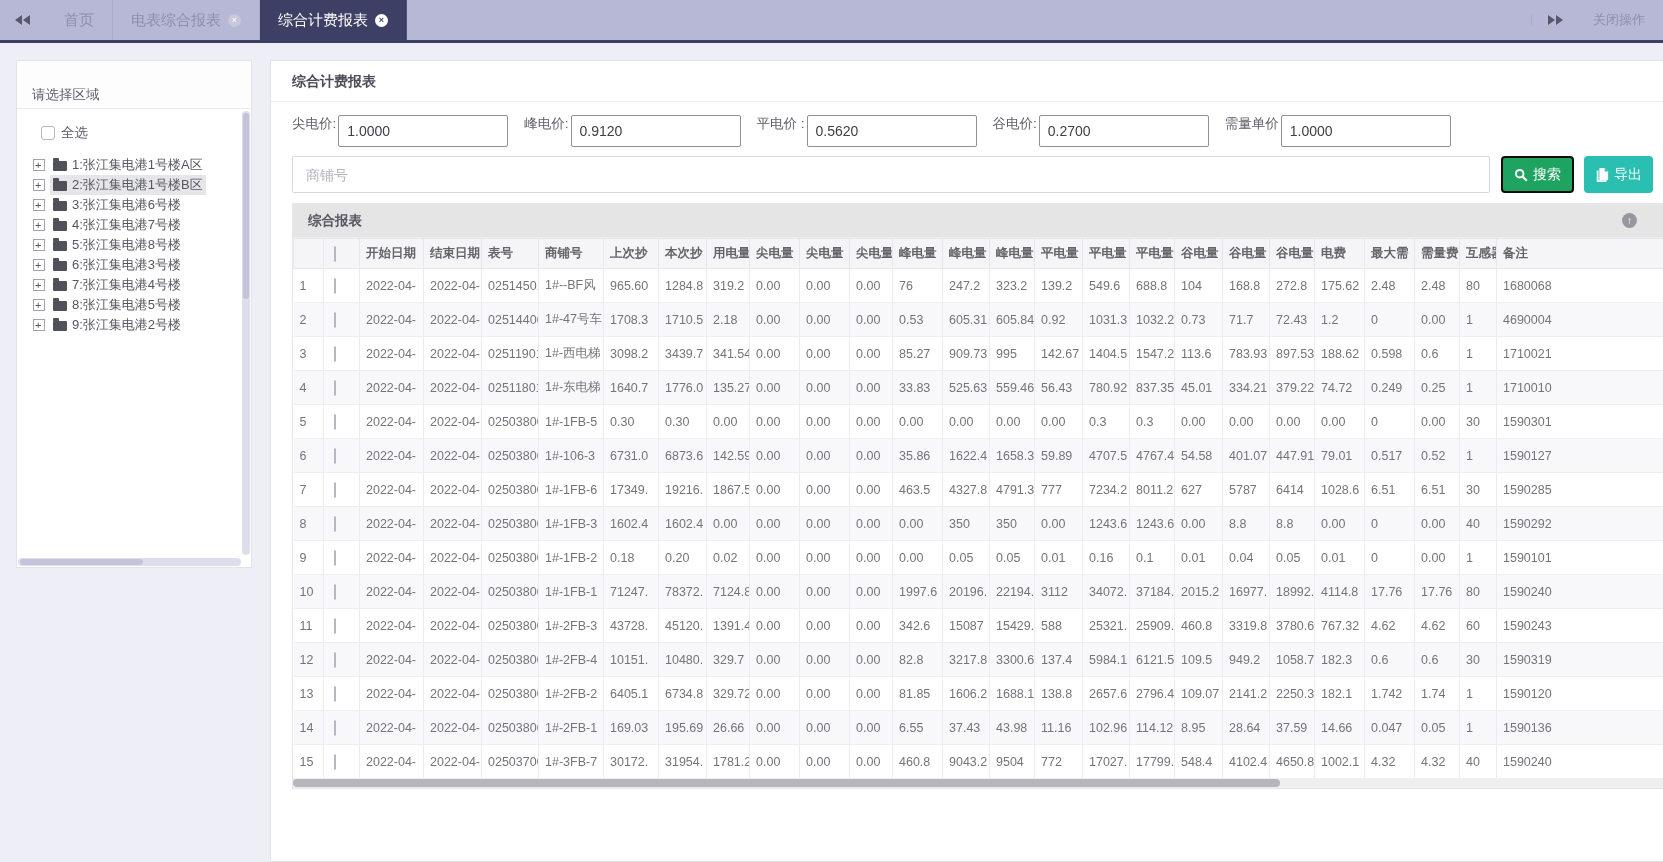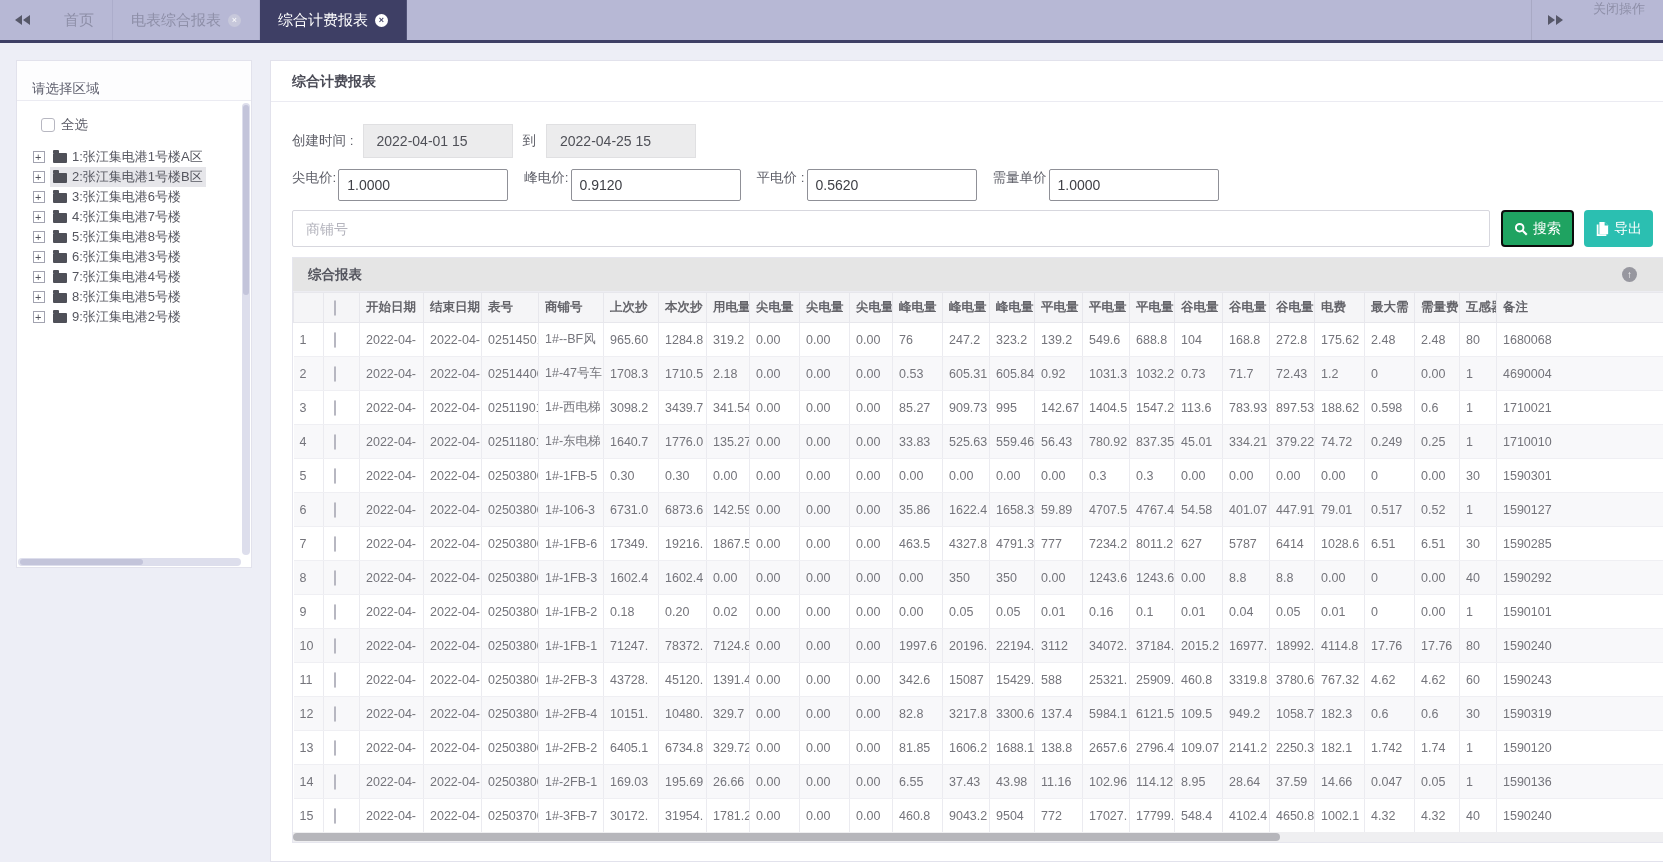--- a/index.html
+++ b/index.html
@@ -12,30 +12,30 @@
   .nav-arrow { display:flex; align-items:center; justify-content:center; width:46px; cursor:pointer; }
   .tri { width:0; height:0; border-style:solid; }
   .tri-l { border-width:5px 7px 5px 0; border-color:transparent #565768 transparent transparent; margin-right:1px;}
   .tri-r { border-width:5px 0 5px 7px; border-color:transparent transparent transparent #565768; margin-left:1px;}
   .tab { display:flex; align-items:center; gap:7px; padding:0 18px; font-size:15px; color:#8e8fa8; cursor:pointer; border-right:1px solid rgba(140,140,175,.25);}
   .tab.active { background:#3e3f65; color:#fff; }
   .tab-close { width:13px; height:13px; border-radius:50%; text-align:center; font-size:9px; line-height:13px; }
   .tab-close.dim { background:#c7c8db; color:#fff; }
   .tab-close.lit { background:#fff; color:#3e3f65; font-weight:bold; }
   .tab-close::before { content:"\00d7"; }
-  .topbar-right { margin-left:auto; display:flex; }
+  .topbar-right { margin-left:auto; display:flex; align-items:center; }
   .nav-arrow.right { border-left:1px solid #a8a9c4; }
   .close-ops { font-size:13px; color:#8e8fa8; padding-left:16px; width:86px; white-space:nowrap; overflow:hidden; cursor:pointer; }
 
   
   .content { display:flex; padding:17px 0 0 16px; gap:18px; height:819px; }
 
   
   .sidebar { width:236px; height:508px; background:#fff; border:1px solid #e2e2ec; flex:none; display:flex; flex-direction:column; }
-  .panel-hd { height:40px; line-height:39px; padding:8px 15px; font-size:13.5px; color:#60616f; border-bottom:1px solid #ebebf2; background:#fdfdfe; }
+  .panel-hd { height:48px; line-height:39px; padding:14px 15px; font-size:13.5px; color:#60616f; border-bottom:1px solid #ebebf2; background:#fdfdfe; }
   .side-body { position:relative; flex:1; padding:15px 14px 12px 16px; overflow:hidden; }
   .row-line { display:flex; align-items:center; gap:6px; }
   .cb { width:14px; height:14px; border:1px solid #b7b7c1; border-radius:3px; background:#fff; flex:none; cursor:pointer; }
   .select-all { margin:0 0 13px 8px; font-size:13.5px; color:#5c5d68; }
   .tree-row { display:flex; align-items:center; gap:5px; height:20px; font-size:13px; color:#55565f; cursor:pointer; }
   .expander { width:12px; height:12px; border:1px solid #a2a3b0; background:#fff; flex:none; position:relative; }
   .expander::before { content:"+"; position:absolute; left:1px; top:-1px; font-size:11px; line-height:12px; color:#55565f; }
   .node { display:flex; align-items:center; gap:5px; padding:1px 3px; }
   .node.selected { background:#e6e6ea; }
   .folder { width:14px; height:10px; background:#4f5058; border-radius:1px; position:relative; flex:none; margin-top:2px;}
@@ -188,39 +188,37 @@
         <div class="htrack">
             <span class="hthumb"></span>
           </div>
       </div>
     </div>
 
     <div class="main">
       <div class="main-hd">综合计费报表</div>
       <div class="main-body">
 
-        <div class="frow dates">
-          <span>创建时间 :</span>
-          <input class="date-input" type="text" readonly="" value="2022-04-01 15" style="">
-          <span class="to-label">到</span>
-          <input class="date-input" type="text" readonly="" value="2022-04-25 15" style="">
-        </div>
 
         <div class="frow prices">
             <span class="price-pair">
               <span>尖电价:</span>
               <input class="price-input" type="text" value="1.0000" style="">
             </span>
             <span class="price-pair">
               <span>峰电价:</span>
               <input class="price-input" type="text" value="0.9120" style="">
             </span>
             <span class="price-pair">
               <span>平电价 :</span>
               <input class="price-input" type="text" value="0.5620" style="">
+            </span>
+            <span class="price-pair">
+              <span>谷电价:</span>
+              <input class="price-input" type="text" value="0.2700" style="">
             </span>
             <span class="price-pair">
               <span>需量单价</span>
               <input class="price-input" type="text" value="1.0000" style="">
             </span>
           </div>
 
         <div class="frow search">
           <input class="shop-input" type="text" placeholder="商铺号" style="">
           <button class="btn btn-search">

